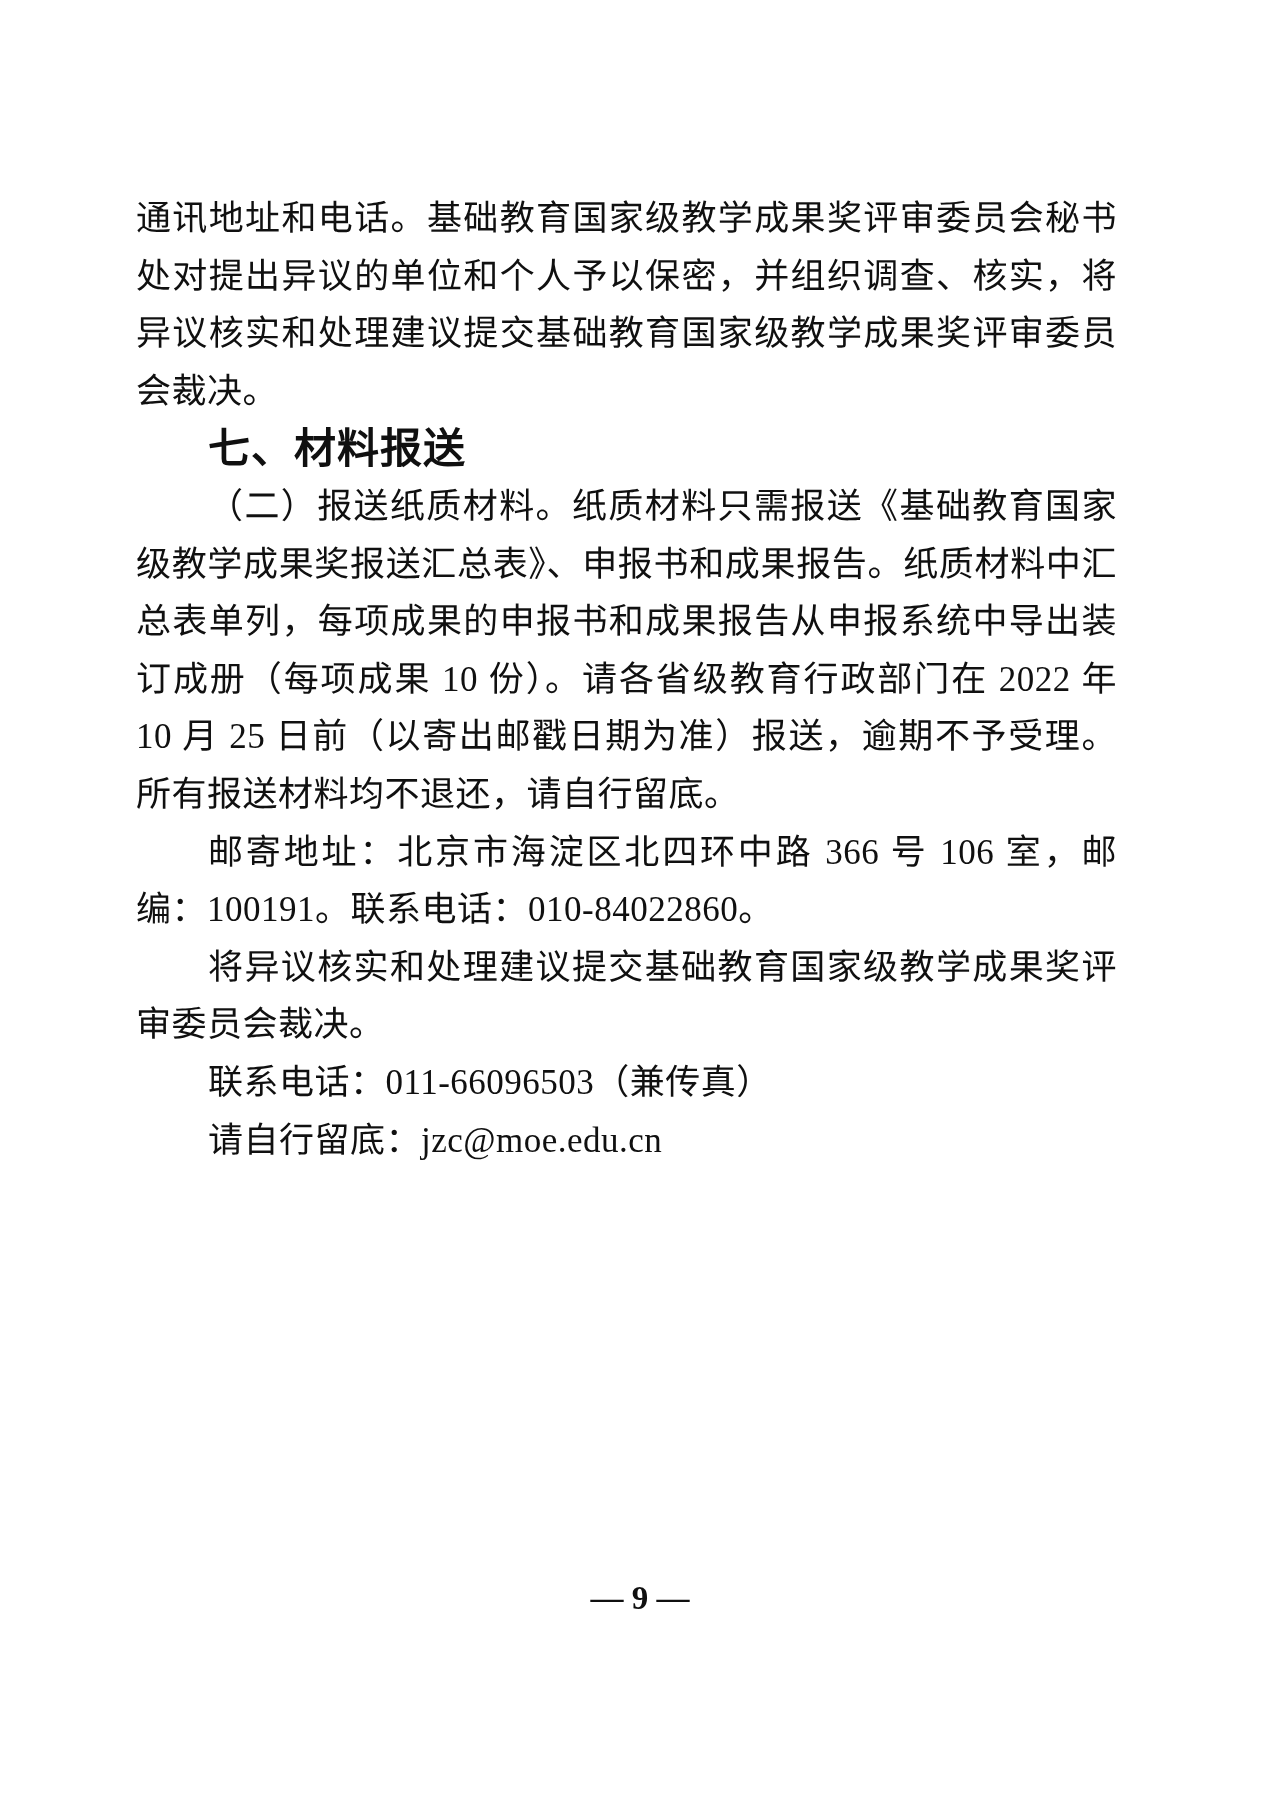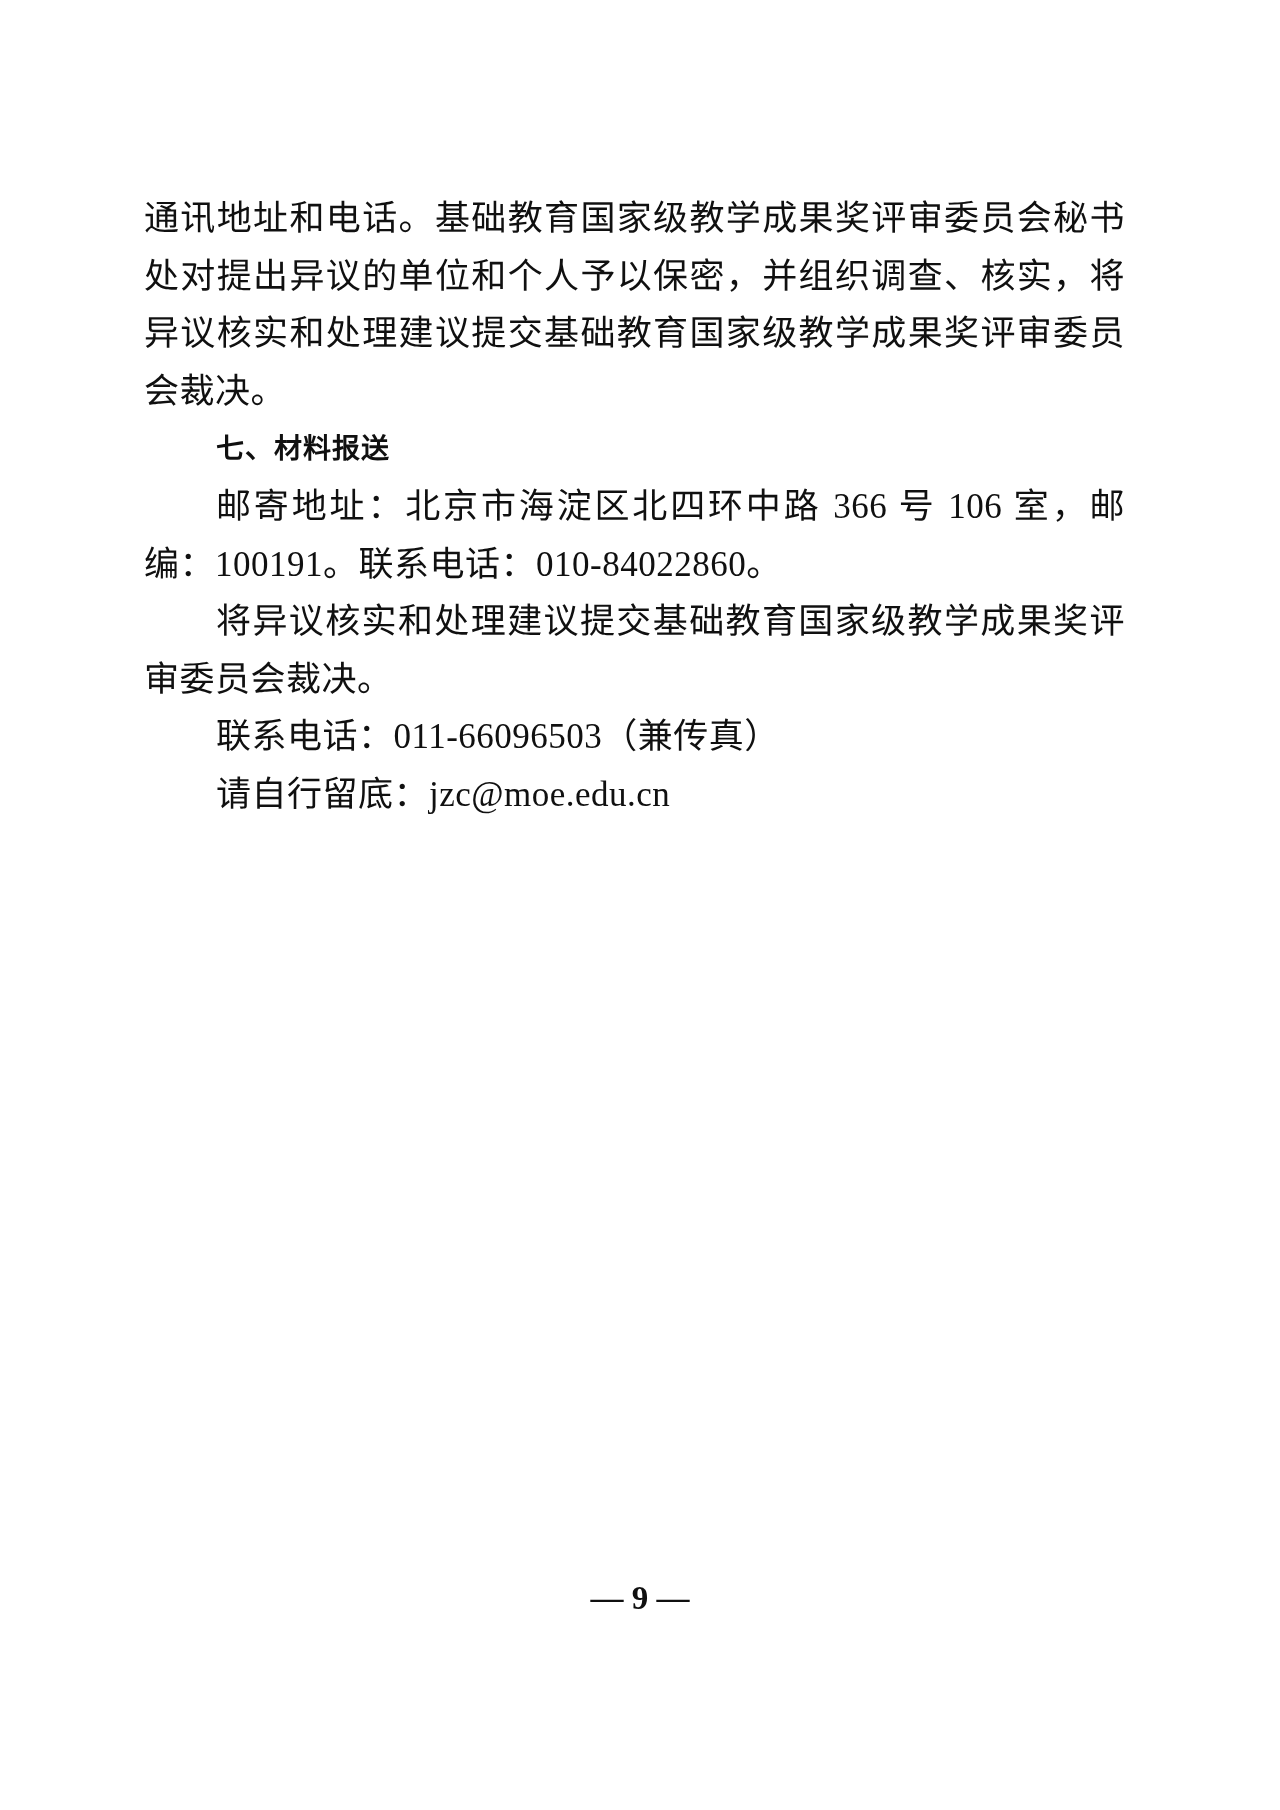--- a/index.html
+++ b/index.html
@@ -11,38 +11,38 @@
     position: relative;
     width: 1280px;
     height: 1810px;
     background: #ffffff;
     color: #101010;
     overflow: hidden;
     font-family: "Liberation Serif", "DejaVu Serif", serif;
   }
   .content {
     position: absolute;
-    left: 144px;
+    left: 136px;
     top: 190px;
     width: 981px;
   }
   .para {
     margin: 0;
     font-size: 35px;
     line-height: 57.6px;
     text-align: justify;
     letter-spacing: 0.5px;
     word-break: break-word;
   }
   .para.indent {
     text-indent: 72px;
   }
   .heading {
     margin: 0;
-    font-size: 28px;
+    font-size: 42px;
     line-height: 57.6px;
     text-indent: 72px;
     font-family: "Liberation Sans", "DejaVu Sans", sans-serif;
     font-weight: 700;
     letter-spacing: 1px;
   }
   .page-footer {
     position: absolute;
     left: 0;
     top: 1578px;
@@ -54,20 +54,21 @@
     color: #101010;
   }
 </style>
 </head>
 <body>
 
 <div class="page">
   <div class="content">
     <p class="para">通讯地址和电话。基础教育国家级教学成果奖评审委员会秘书处对提出异议的单位和个人予以保密，并组织调查、核实，将异议核实和处理建议提交基础教育国家级教学成果奖评审委员会裁决。</p>
     <p class="heading">七、材料报送</p>
+    <p class="para indent">（二）报送纸质材料。纸质材料只需报送《基础教育国家级教学成果奖报送汇总表》、申报书和成果报告。纸质材料中汇总表单列，每项成果的申报书和成果报告从申报系统中导出装订成册（每项成果 10 份）。请各省级教育行政部门在 2022 年 10 月 25 日前（以寄出邮戳日期为准）报送，逾期不予受理。所有报送材料均不退还，请自行留底。</p>
     <p class="para indent">邮寄地址：北京市海淀区北四环中路 366 号 106 室，邮编：100191。联系电话：010-84022860。</p>
     <p class="para indent">将异议核实和处理建议提交基础教育国家级教学成果奖评审委员会裁决。</p>
     <p class="para indent">联系电话：011-66096503（兼传真）</p>
     <p class="para indent">请自行留底：jzc@moe.edu.cn</p>
   </div>
 
   <div class="page-footer">— 9 —</div>
 </div>
 
 </body></html>

